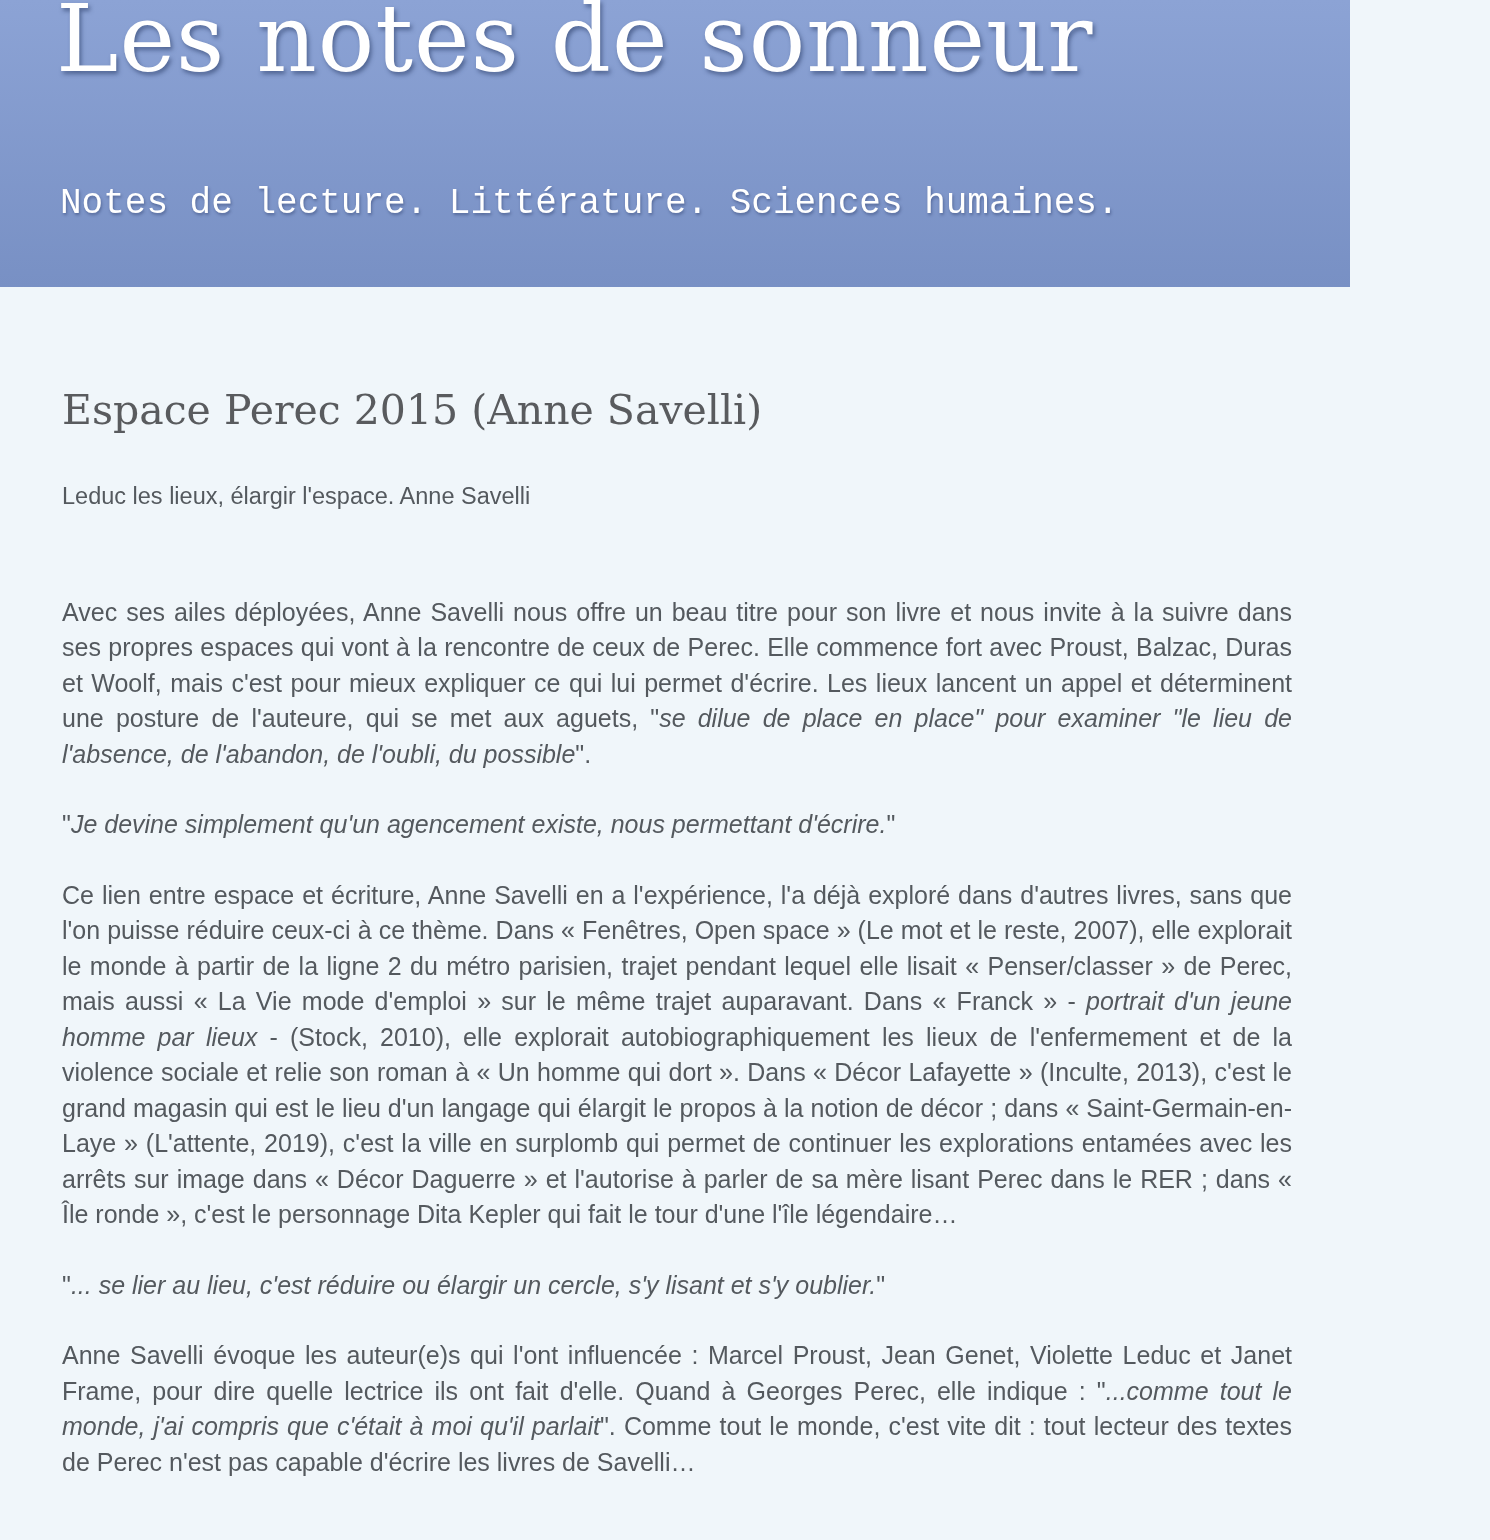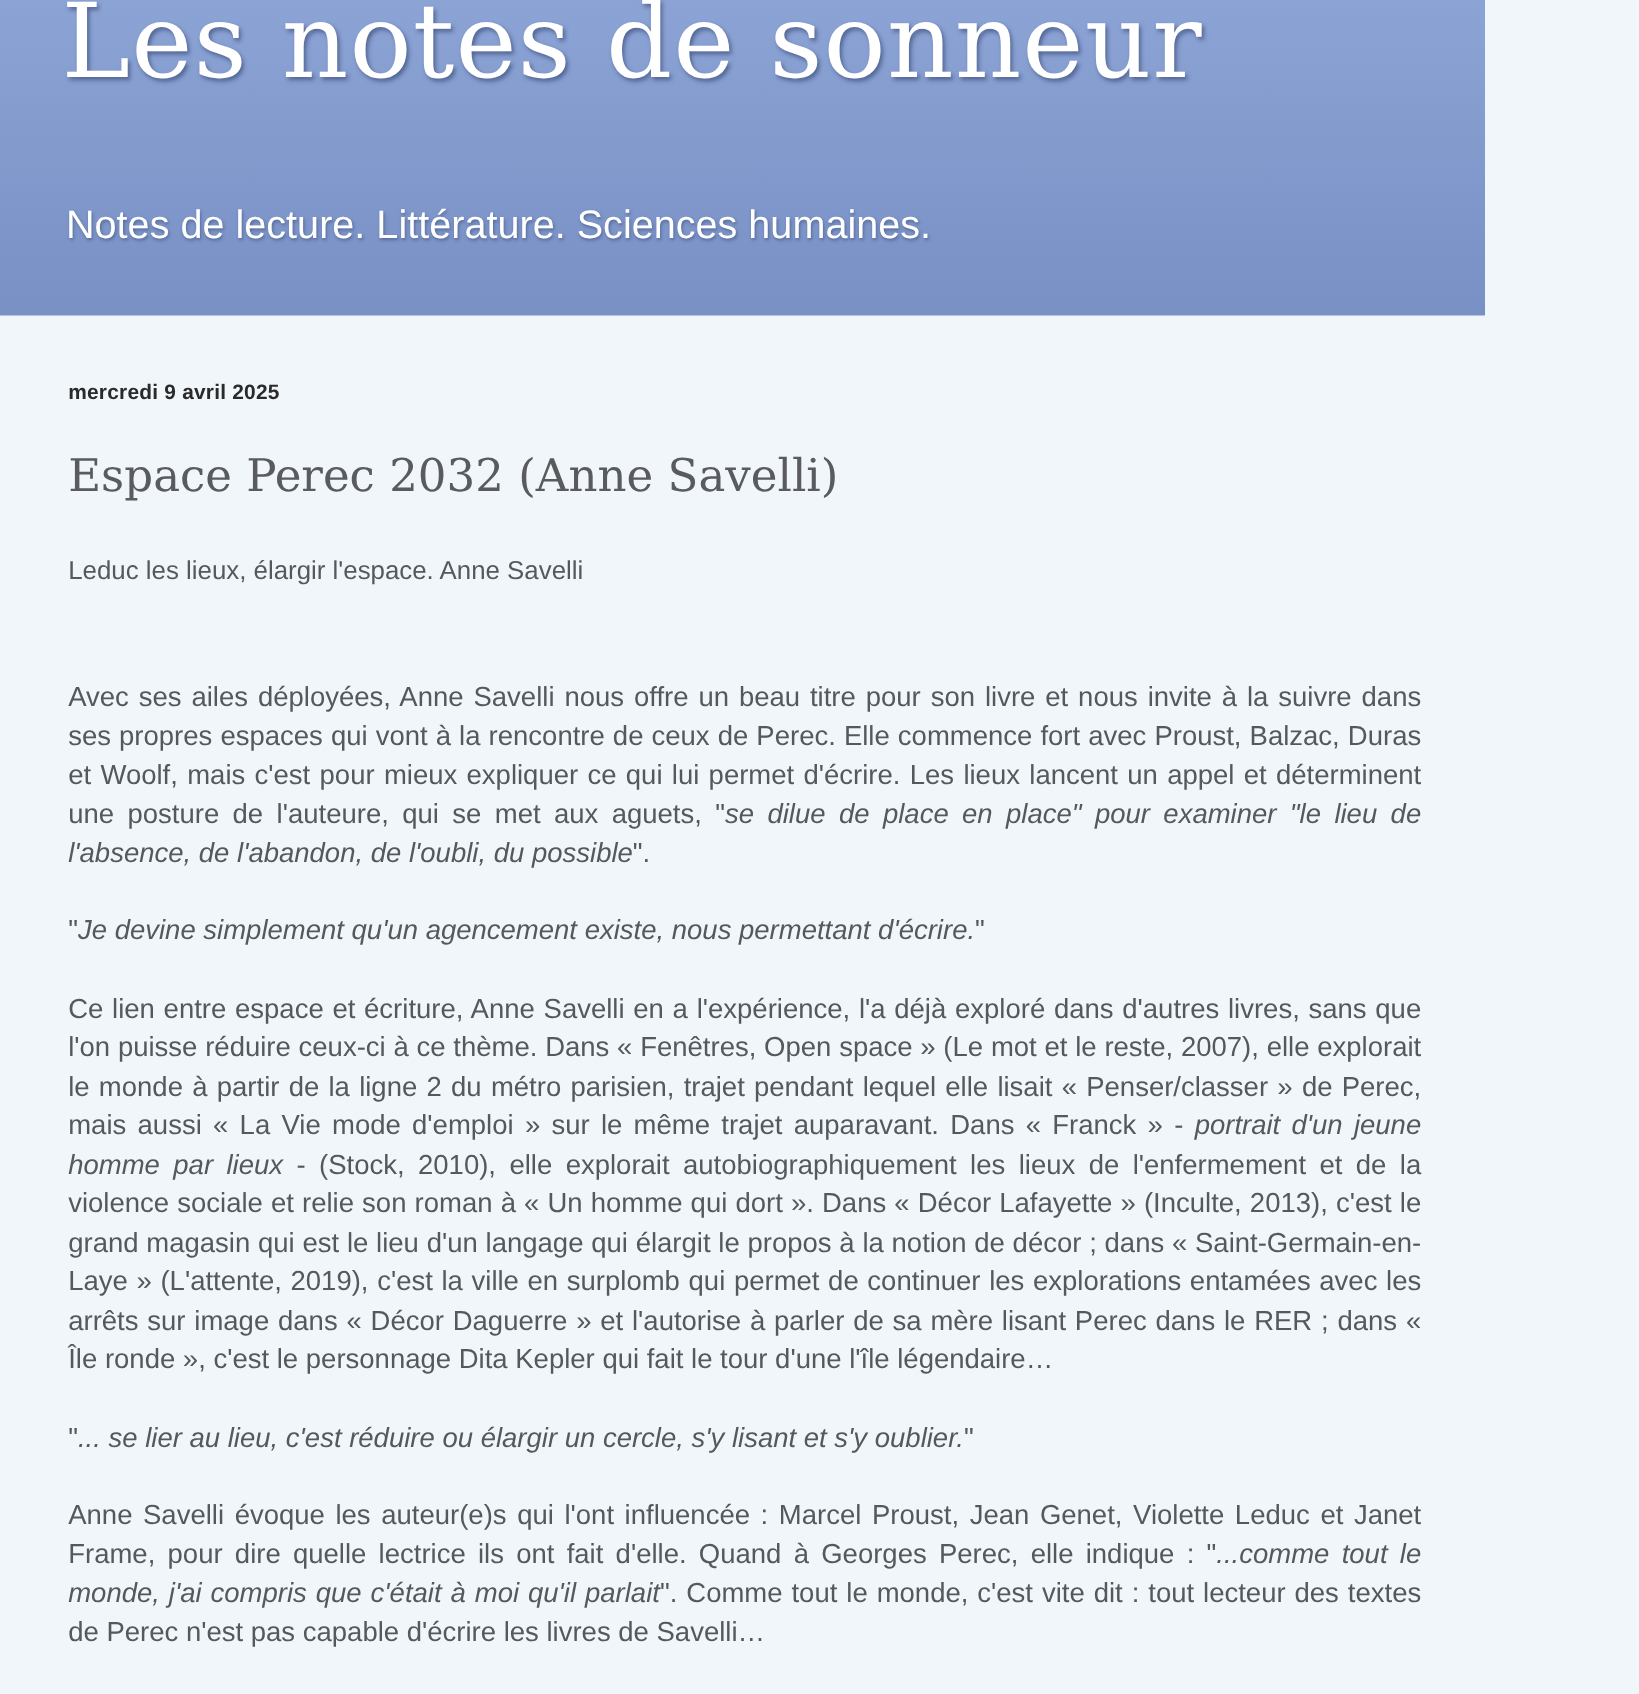--- a/index.html
+++ b/index.html
@@ -30,21 +30,21 @@
     font-family: "DejaVu Serif", "Liberation Serif", serif;
     font-weight: normal;
     font-size: 94px;
     line-height: 1.08;
     color: var(--header-text);
     text-shadow: 2px 3px 4px rgba(35, 52, 95, 0.55);
     letter-spacing: 1px;
   }
   .blog-subtitle {
     margin: 92px 0 0 60px;
-    font-family: Liberation Sans, sans-serif;
+    font-family: Liberation Mono, monospace;
     font-weight: normal;
     font-size: 36px;
     line-height: 1.2;
     color: var(--header-text);
     text-shadow: 1px 2px 3px rgba(35, 52, 95, 0.45);
   }
 
   
   .post {
     padding: 60px 58px 50px 62px;
@@ -91,22 +91,21 @@
 <body>
 
 <div class="page">
 
   <header class="blog-header">
     <h1 class="blog-title">Les notes de sonneur</h1>
     <p class="blog-subtitle">Notes de lecture. Littérature. Sciences humaines.</p>
   </header>
 
   <main class="post">
-    <h2 class="post-date">mercredi 9 avril 2025</h2>
-    <h3 class="post-title">Espace Perec 2032 (Anne Savelli)</h3>
+    <h3 class="post-title">Espace Perec 2015 (Anne Savelli)</h3>
     <p class="post-lede">Leduc les lieux, élargir l'espace. Anne Savelli</p>
     <div class="post-body">
         <p><span>Avec ses ailes déployées, Anne Savelli nous offre un beau titre pour son livre et nous invite à la suivre dans ses propres espaces qui vont à la rencontre de ceux de Perec. Elle commence fort avec Proust, Balzac, Duras et Woolf, mais c'est pour mieux expliquer ce qui lui permet d'écrire. Les lieux lancent un appel et déterminent une posture de l'auteure, qui se met aux aguets, "</span><i>se dilue de place en place" pour examiner "le lieu de l'absence, de l'abandon, de l'oubli, du possible</i><span>".</span></p>
         <p><span>"</span><i>Je devine simplement qu'un agencement existe, nous permettant d'écrire.</i><span>"</span></p>
         <p><span>Ce lien entre espace et écriture, Anne Savelli en a l'expérience, l'a déjà exploré dans d'autres livres, sans que l'on puisse réduire ceux-ci à ce thème. Dans « Fenêtres, Open space » (Le mot et le reste, 2007), elle explorait le monde à partir de la ligne 2 du métro parisien, trajet pendant lequel elle lisait « Penser/classer » de Perec, mais aussi « La Vie mode d'emploi » sur le même trajet auparavant. Dans « Franck » - </span><i>portrait d'un jeune homme par lieux</i><span> - (Stock, 2010), elle explorait autobiographiquement les lieux de l'enfermement et de la violence sociale et relie son roman à « Un homme qui dort ». Dans « Décor Lafayette » (Inculte, 2013), c'est le grand magasin qui est le lieu d'un langage qui élargit le propos à la notion de décor ; dans « Saint-Germain-en-Laye » (L'attente, 2019), c'est la ville en surplomb qui permet de continuer les explorations entamées avec les arrêts sur image dans « Décor Daguerre » et l'autorise à parler de sa mère lisant Perec dans le RER ; dans « Île ronde », c'est le personnage Dita Kepler qui fait le tour d'une l'île légendaire…</span></p>
         <p><span>"</span><i>... se lier au lieu, c'est réduire ou élargir un cercle, s'y lisant et s'y oublier.</i><span>"</span></p>
         <p><span>Anne Savelli évoque les auteur(e)s qui l'ont influencée : Marcel Proust, Jean Genet, Violette Leduc et Janet Frame, pour dire quelle lectrice ils ont fait d'elle. Quand à Georges Perec, elle indique : "</span><i>...comme tout le monde, j'ai compris que c'était à moi qu'il parlait</i><span>". Comme tout le monde, c'est vite dit : tout lecteur des textes de Perec n'est pas capable d'écrire les livres de Savelli…</span></p>
       </div>
   </main>
 

